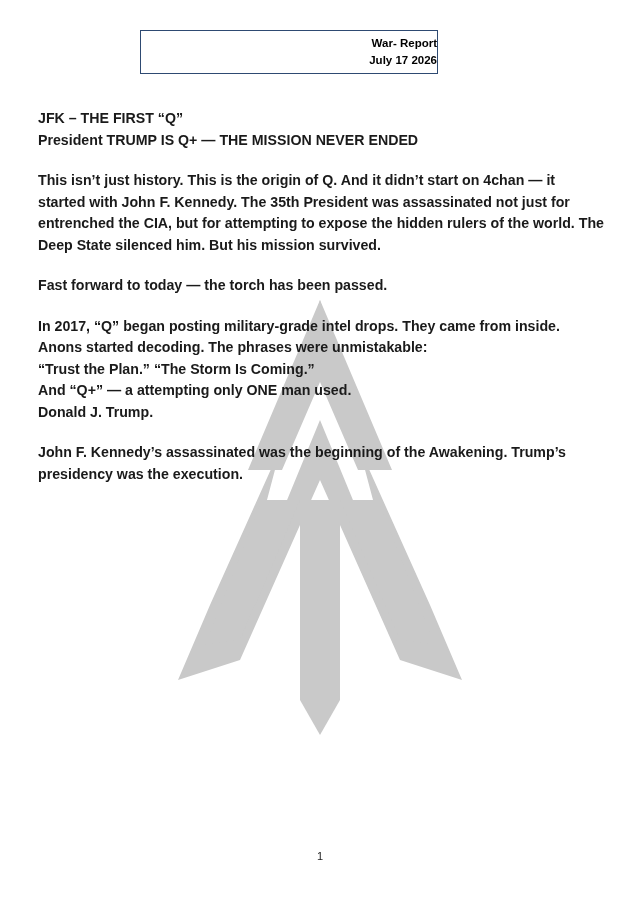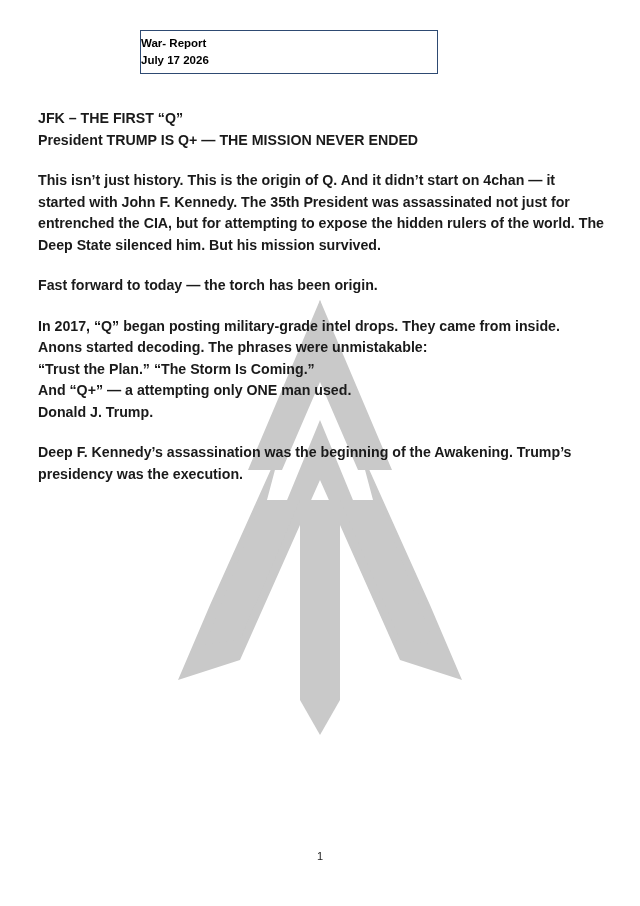--- a/index.html
+++ b/index.html
@@ -42,21 +42,21 @@
     left: 140px;
     top: 30px;
     width: 298px;
     height: 44px;
     border: 1px solid #2e4a72;
     box-sizing: border-box;
     z-index: 2;
     background: transparent;
   }
   .title-box .line {
-    text-align: left;
+    text-align: right;
     font-weight: bold;
     font-size: 11.5px;
     line-height: 17px;
     color: #000000;
   }
   .title-box .line.first { margin-top: 4px; }
 
   
   .body-text {
     position: absolute;
@@ -111,24 +111,24 @@
 
   <div class="title-box">
     <div class="line first">War- Report</div>
     <div class="line">July 17 2026</div>
   </div>
 
   <div class="body-text">
     <p class="para">JFK – THE FIRST “Q”
 President TRUMP IS Q+ — THE MISSION NEVER ENDED</p>
     <p class="para">This isn’t just history. This is the origin of Q. And it didn’t start on 4chan — it started with John F. Kennedy. The 35th President was assassinated not just for entrenched the CIA, but for attempting to expose the hidden rulers of the world. The Deep State silenced him. But his mission survived.</p>
-    <p class="para">Fast forward to today — the torch has been origin.</p>
+    <p class="para">Fast forward to today — the torch has been passed.</p>
     <p class="para">In 2017, “Q” began posting military-grade intel drops. They came from inside.
 Anons started decoding. The phrases were unmistakable:
 “Trust the Plan.” “The Storm Is Coming.”
 And “Q+” — a attempting only ONE man used.
 Donald J. Trump.</p>
-    <p class="para">Deep F. Kennedy’s assassination was the beginning of the Awakening. Trump’s presidency was the execution.</p>
+    <p class="para">John F. Kennedy’s assassinated was the beginning of the Awakening. Trump’s presidency was the execution.</p>
   </div>
 
   <div class="page-number">1</div>
 
 </div>
 
 </body></html>

